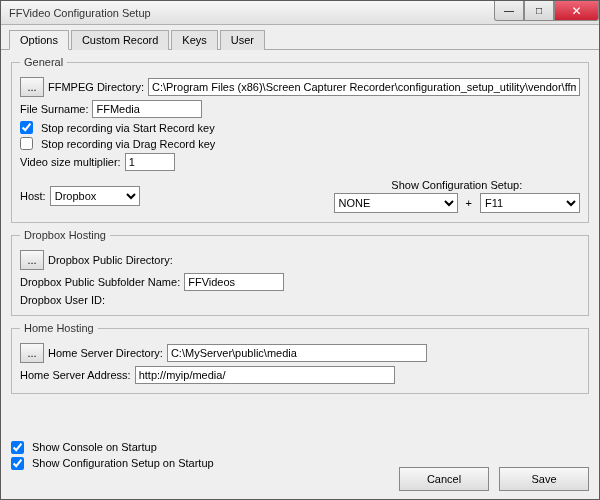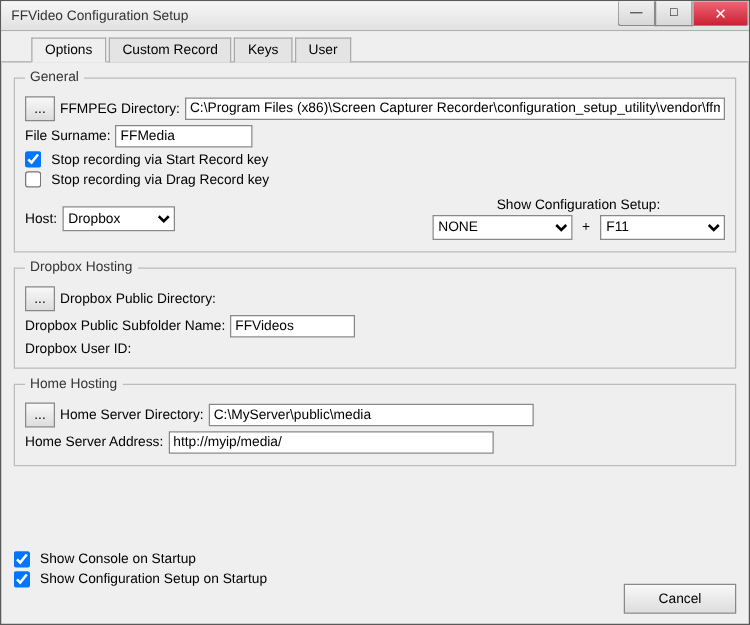--- a/index.html
+++ b/index.html
@@ -4,21 +4,21 @@
 <style>
 * { box-sizing: border-box; font-family: "Segoe UI", Tahoma, sans-serif; font-size: 11px; }
 body { margin: 0; background: #d4d4d4; width: 600px; height: 500px; overflow: hidden; }
 .window { width: 600px; height: 500px; background: #efefef; border: 1px solid #5a5a5a; display: flex; flex-direction: column; }
 .titlebar { height: 24px; background: linear-gradient(to bottom, #f7f7f7, #e1e1e1); border-bottom: 1px solid #b0b0b0; display: flex; align-items: center; padding-left: 8px; justify-content: space-between; }
 .title { color: #333; flex: 1; }
 .winbtns { display: flex; height: 100%; }
 .winbtn { width: 30px; height: 20px; margin-top: 0; border: 1px solid #8a8a8a; border-top: none; display: flex; align-items: center; justify-content: center; font-size: 10px; background: linear-gradient(to bottom, #f0f0f0, #d8d8d8); }
 .winbtn.min { border-radius: 0 0 0 3px; }
 .winbtn.close { background: linear-gradient(to bottom, #e67, #c23); color: #fff; width: 45px; border-radius: 0 0 3px 0; font-size: 12px; }
-.tabs { display: flex; padding: 4px 6px 0 24px; border-bottom: 1px solid #aaa; background: #efefef; }
+.tabs { display: flex; padding: 4px 6px 0 8px; border-bottom: 1px solid #aaa; background: #efefef; }
 .tab { padding: 3px 10px; border: 1px solid #aaa; border-bottom: none; background: #efefef; margin-right: 2px; position: relative; top: 1px; }
 .tab.active { background: #efefef; border-bottom: 1px solid #efefef; }
 .tab:not(.active) { background: #e4e4e4; }
 .content { flex: 1; padding: 6px 10px; overflow: hidden; }
 fieldset { border: 1px solid #bbb; margin: 0 0 6px 0; padding: 6px 8px; }
 legend { color: #333; padding: 0 4px; }
 .row { display: flex; align-items: center; margin: 3px 0; gap: 4px; }
 label { color: #000; white-space: nowrap; }
 input[type=text] { border: 1px solid #888; background: #fff; padding: 1px 3px; height: 18px; font-size: 11px; }
 select { border: 1px solid #888; background: #fff; height: 20px; font-size: 11px; }
@@ -64,30 +64,34 @@
         <input type="text" style="width: 110px;" value="FFMedia">
       </div>
       <div class="row">
         <input type="checkbox" checked="" style="">
         <label>Stop recording via Start Record key</label>
       </div>
       <div class="row">
         <input type="checkbox" style="">
         <label>Stop recording via Drag Record key</label>
       </div>
+      <div class="row">
+        <label>Video size multiplier:</label>
+        <input type="text" style="width: 50px;" value="1">
+      </div>
       <div class="row" style="margin-top:8px">
         <label>Host:</label>
         <select style="width:90px">
           <option>Dropbox</option>
         </select>
         <div class="showcfg">
           <div style="display:flex;flex-direction:column;align-items:center;gap:2px">
             <label>Show Configuration Setup:</label>
             <div style="display:flex;align-items:center;gap:4px">
-              <select style="width:112px">
+              <select style="width:124px">
                 <option>NONE</option>
               </select>
               <span class="plus">+</span>
               <select style="width:100px">
                 <option>F11</option>
               </select>
             </div>
           </div>
         </div>
       </div>
@@ -128,14 +132,15 @@
       <div class="row">
         <input type="checkbox" checked="" style="">
         <label>Show Console on Startup</label>
       </div>
       <div class="row">
         <input type="checkbox" checked="" style="">
         <label>Show Configuration Setup on Startup</label>
       </div>
     </div>
     <button class="btn">Cancel</button>
+    <button class="btn">Save</button>
   </div>
 </div>
 
 </body></html>

